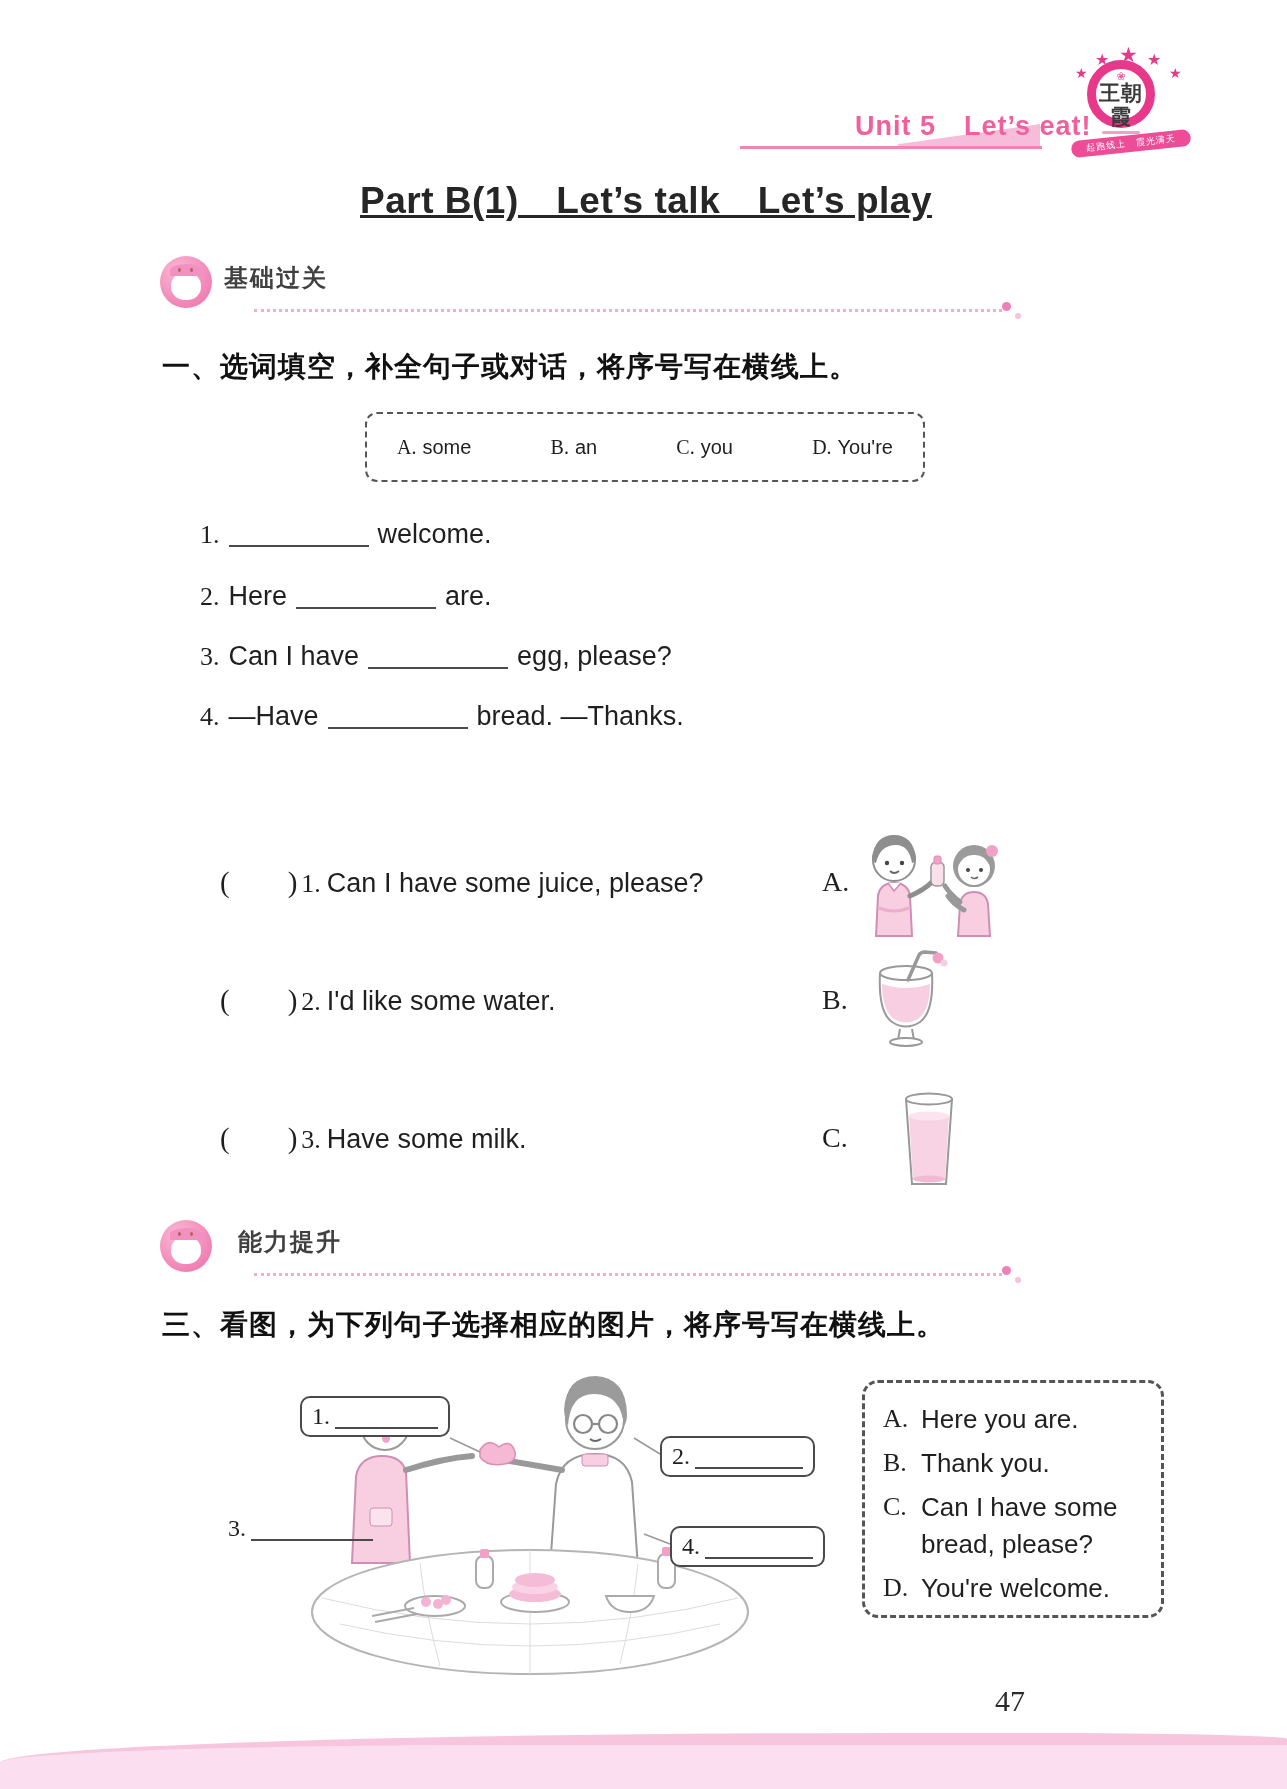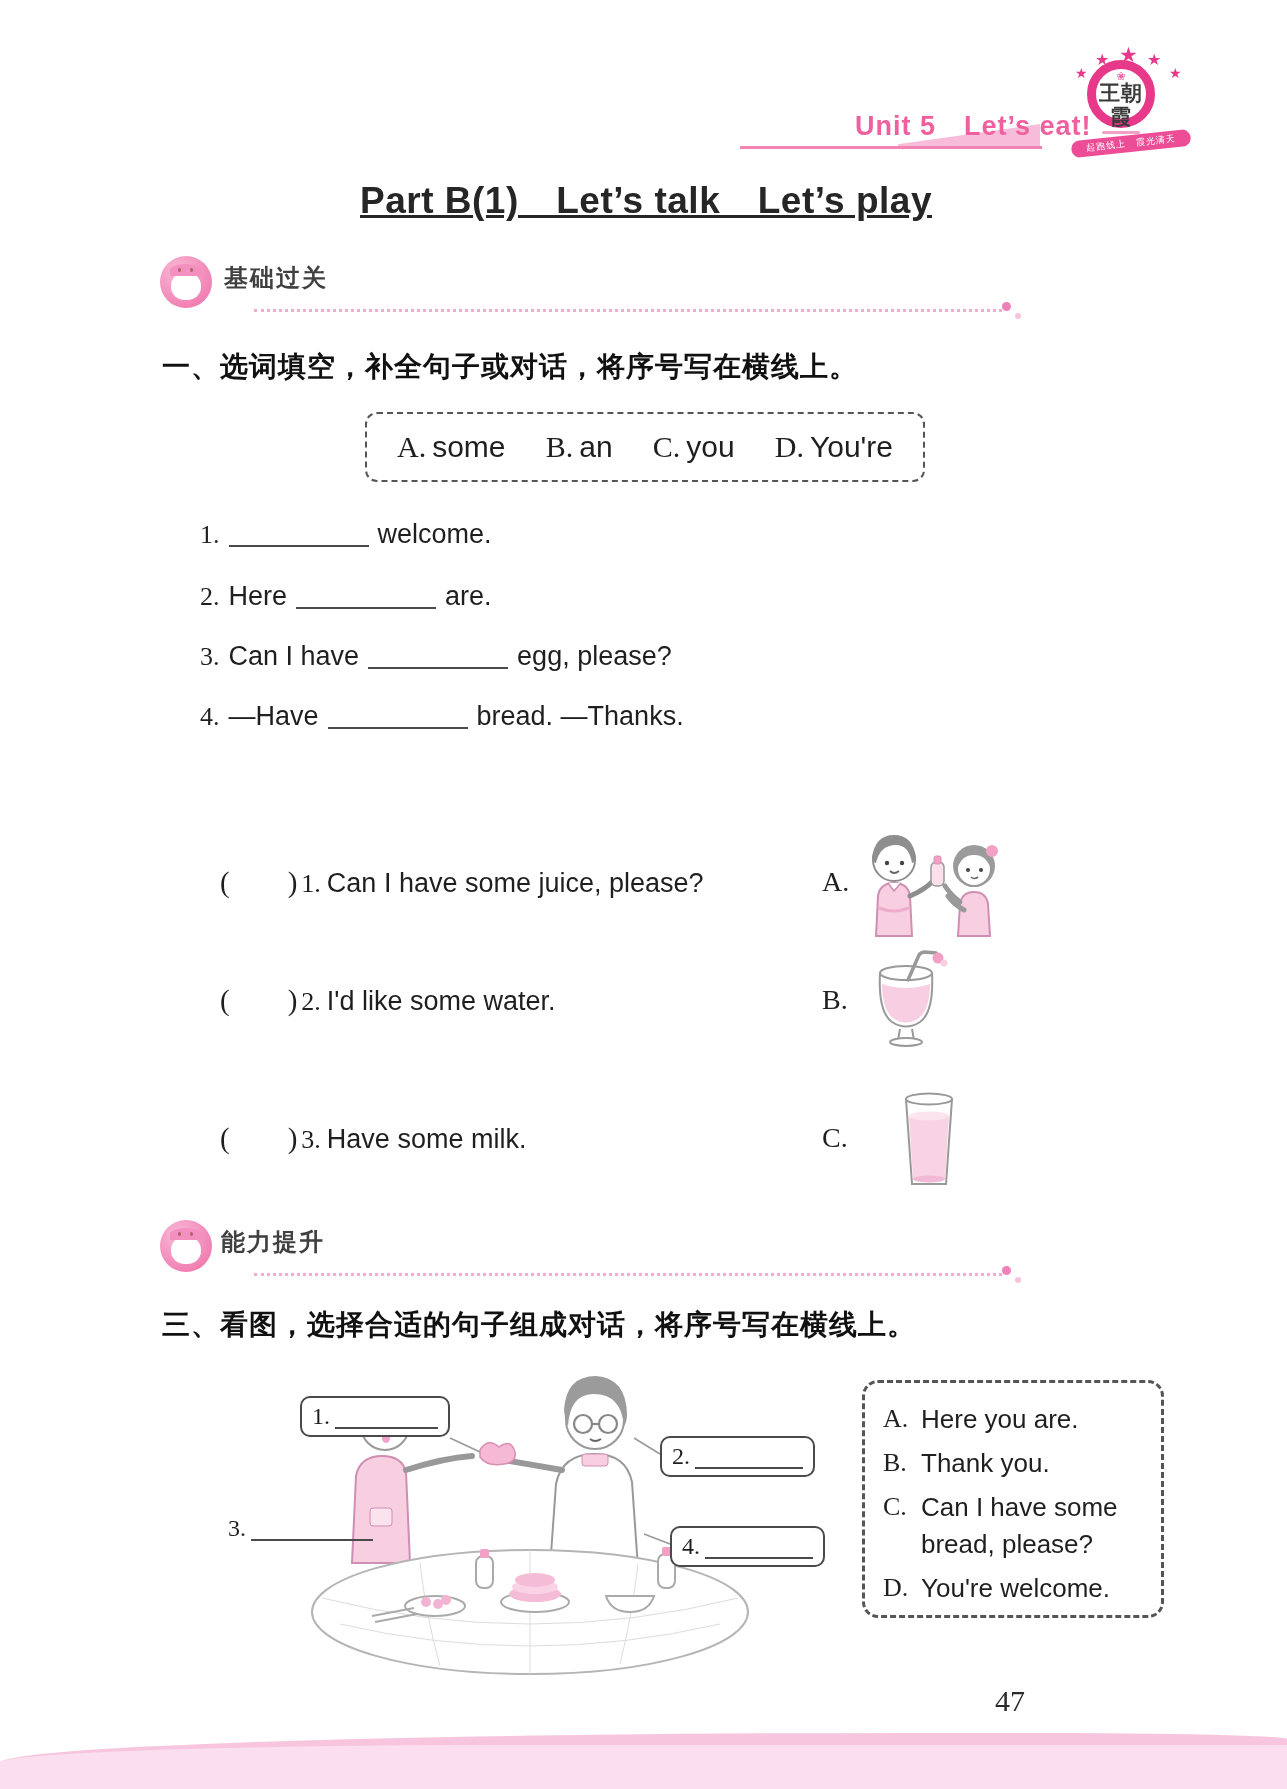--- a/index.html
+++ b/index.html
@@ -31,21 +31,21 @@
   .band-rule { position:absolute; width:748px; border-top:3px dotted #f3abce; }
   .dot { position:absolute; border-radius:50%; }
   .dot-big { width:9px; height:9px; background:#ee82b8; }
   .dot-small { width:6px; height:6px; background:#f6c3dc; }
 
   
   .ex-heading { position:absolute; left:162px; font-size:28px; font-weight:600; color:#111; letter-spacing:1px; }
 
   
   .wordbank { position:absolute; left:365px; top:412px; width:560px; height:70px; border:2px dashed #555; border-radius:12px; display:flex; align-items:center; justify-content:space-between; padding:0 30px; }
-  .wb-item { font-size:30px;text-align:right; }
+  .wb-item { font-size:20px;text-align:right; }
   .wb-letter { font-family:"Liberation Serif", serif; margin-right:6px; }
 
   
   .ex1-item { position:absolute; left:200px; display:flex; align-items:baseline; gap:9px; font-size:27px; }
   .ex1-item .num { font-family:"Liberation Serif", serif; font-size:26px; }
   .pre:empty { display:none; }
   .blankline { display:inline-block; width:140px; border-bottom:2px solid #4a4a4a; height:1em; transform:translateY(4px); }
 
   
   .ex2-row { position:absolute; left:220px; display:flex; align-items:baseline; font-size:27px; }
@@ -214,26 +214,26 @@
       <ellipse cx="35" cy="9" rx="23" ry="5.5" fill="#fff" stroke="#999" stroke-width="2"></ellipse>
     </svg>
   </div>
 
   <div class="band-icon" style="left:160px;top:1220px">
     <span class="face"></span>
     <span class="fringe"></span>
     <span class="eye" style="left:18px"></span>
     <span class="eye" style="left:30px"></span>
   </div>
-  <div class="band-label" style="left:221px;top:1226px">能力提升</div>
+  <div class="band-label" style="left:238px;top:1226px">能力提升</div>
   <div class="band-rule" style="left:254px;top:1273px"></div>
   <div class="dot dot-big" style="left:1002px;top:1266px"></div>
   <div class="dot dot-small" style="left:1015px;top:1277px"></div>
 
-  <div class="ex-heading" style="top:1306px">三、看图，选择合适的句子组成对话，将序号写在横线上。</div>
+  <div class="ex-heading" style="top:1306px">三、看图，为下列句子选择相应的图片，将序号写在横线上。</div>
 
   <div class="scene">
     <svg width="590" height="330" viewBox="0 0 590 330">
 
       <circle cx="155" cy="68" r="24" fill="#fff" stroke="#999" stroke-width="2"></circle>
       <path d="M130 64 Q133 38 155 38 Q177 38 180 64 Q178 70 176 70 Q173 48 157 48 Q139 48 134 70 Q132 70 130 64 Z" fill="#8b8b8b"></path>
       <circle cx="147" cy="70" r="2.3" fill="#444"></circle>
         <circle cx="164" cy="70" r="2.3" fill="#444"></circle>
       <ellipse cx="156" cy="80" rx="4" ry="5" fill="#f3a0c6"></ellipse>
       <path d="M122 205 L126 118 Q130 98 152 98 Q172 98 176 114 L180 205 Z" fill="#f8cfe0" stroke="#cf8fb4" stroke-width="2"></path>

